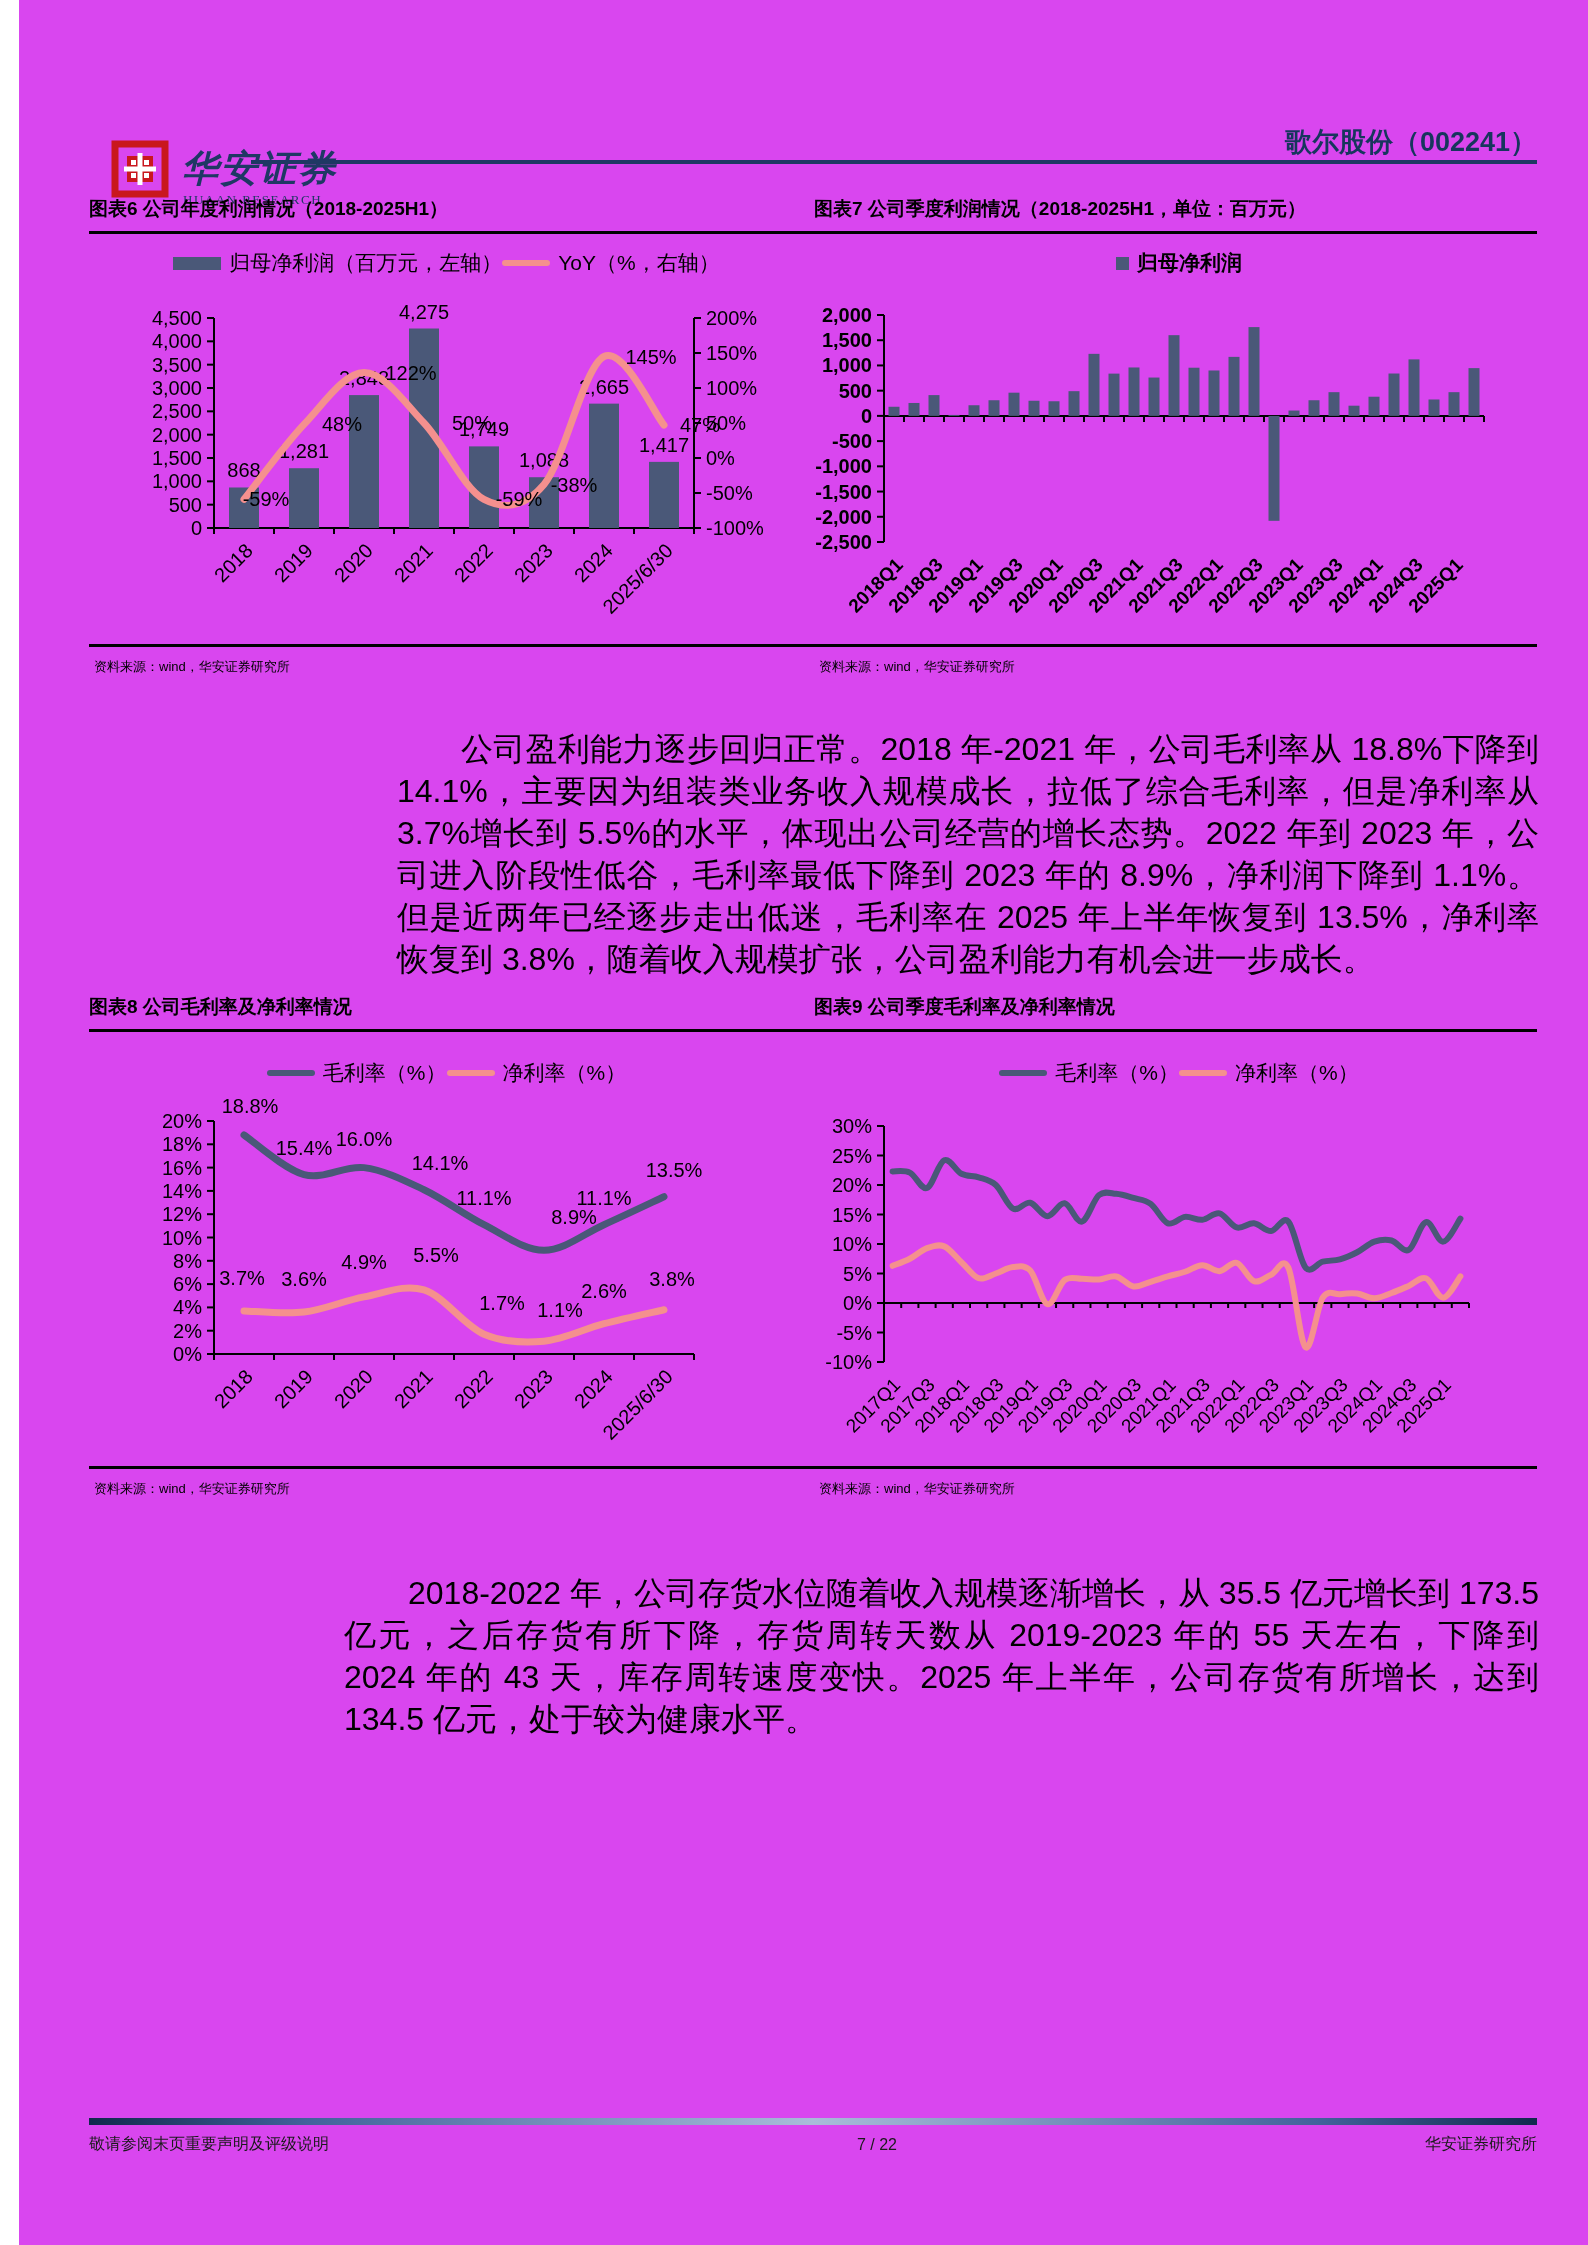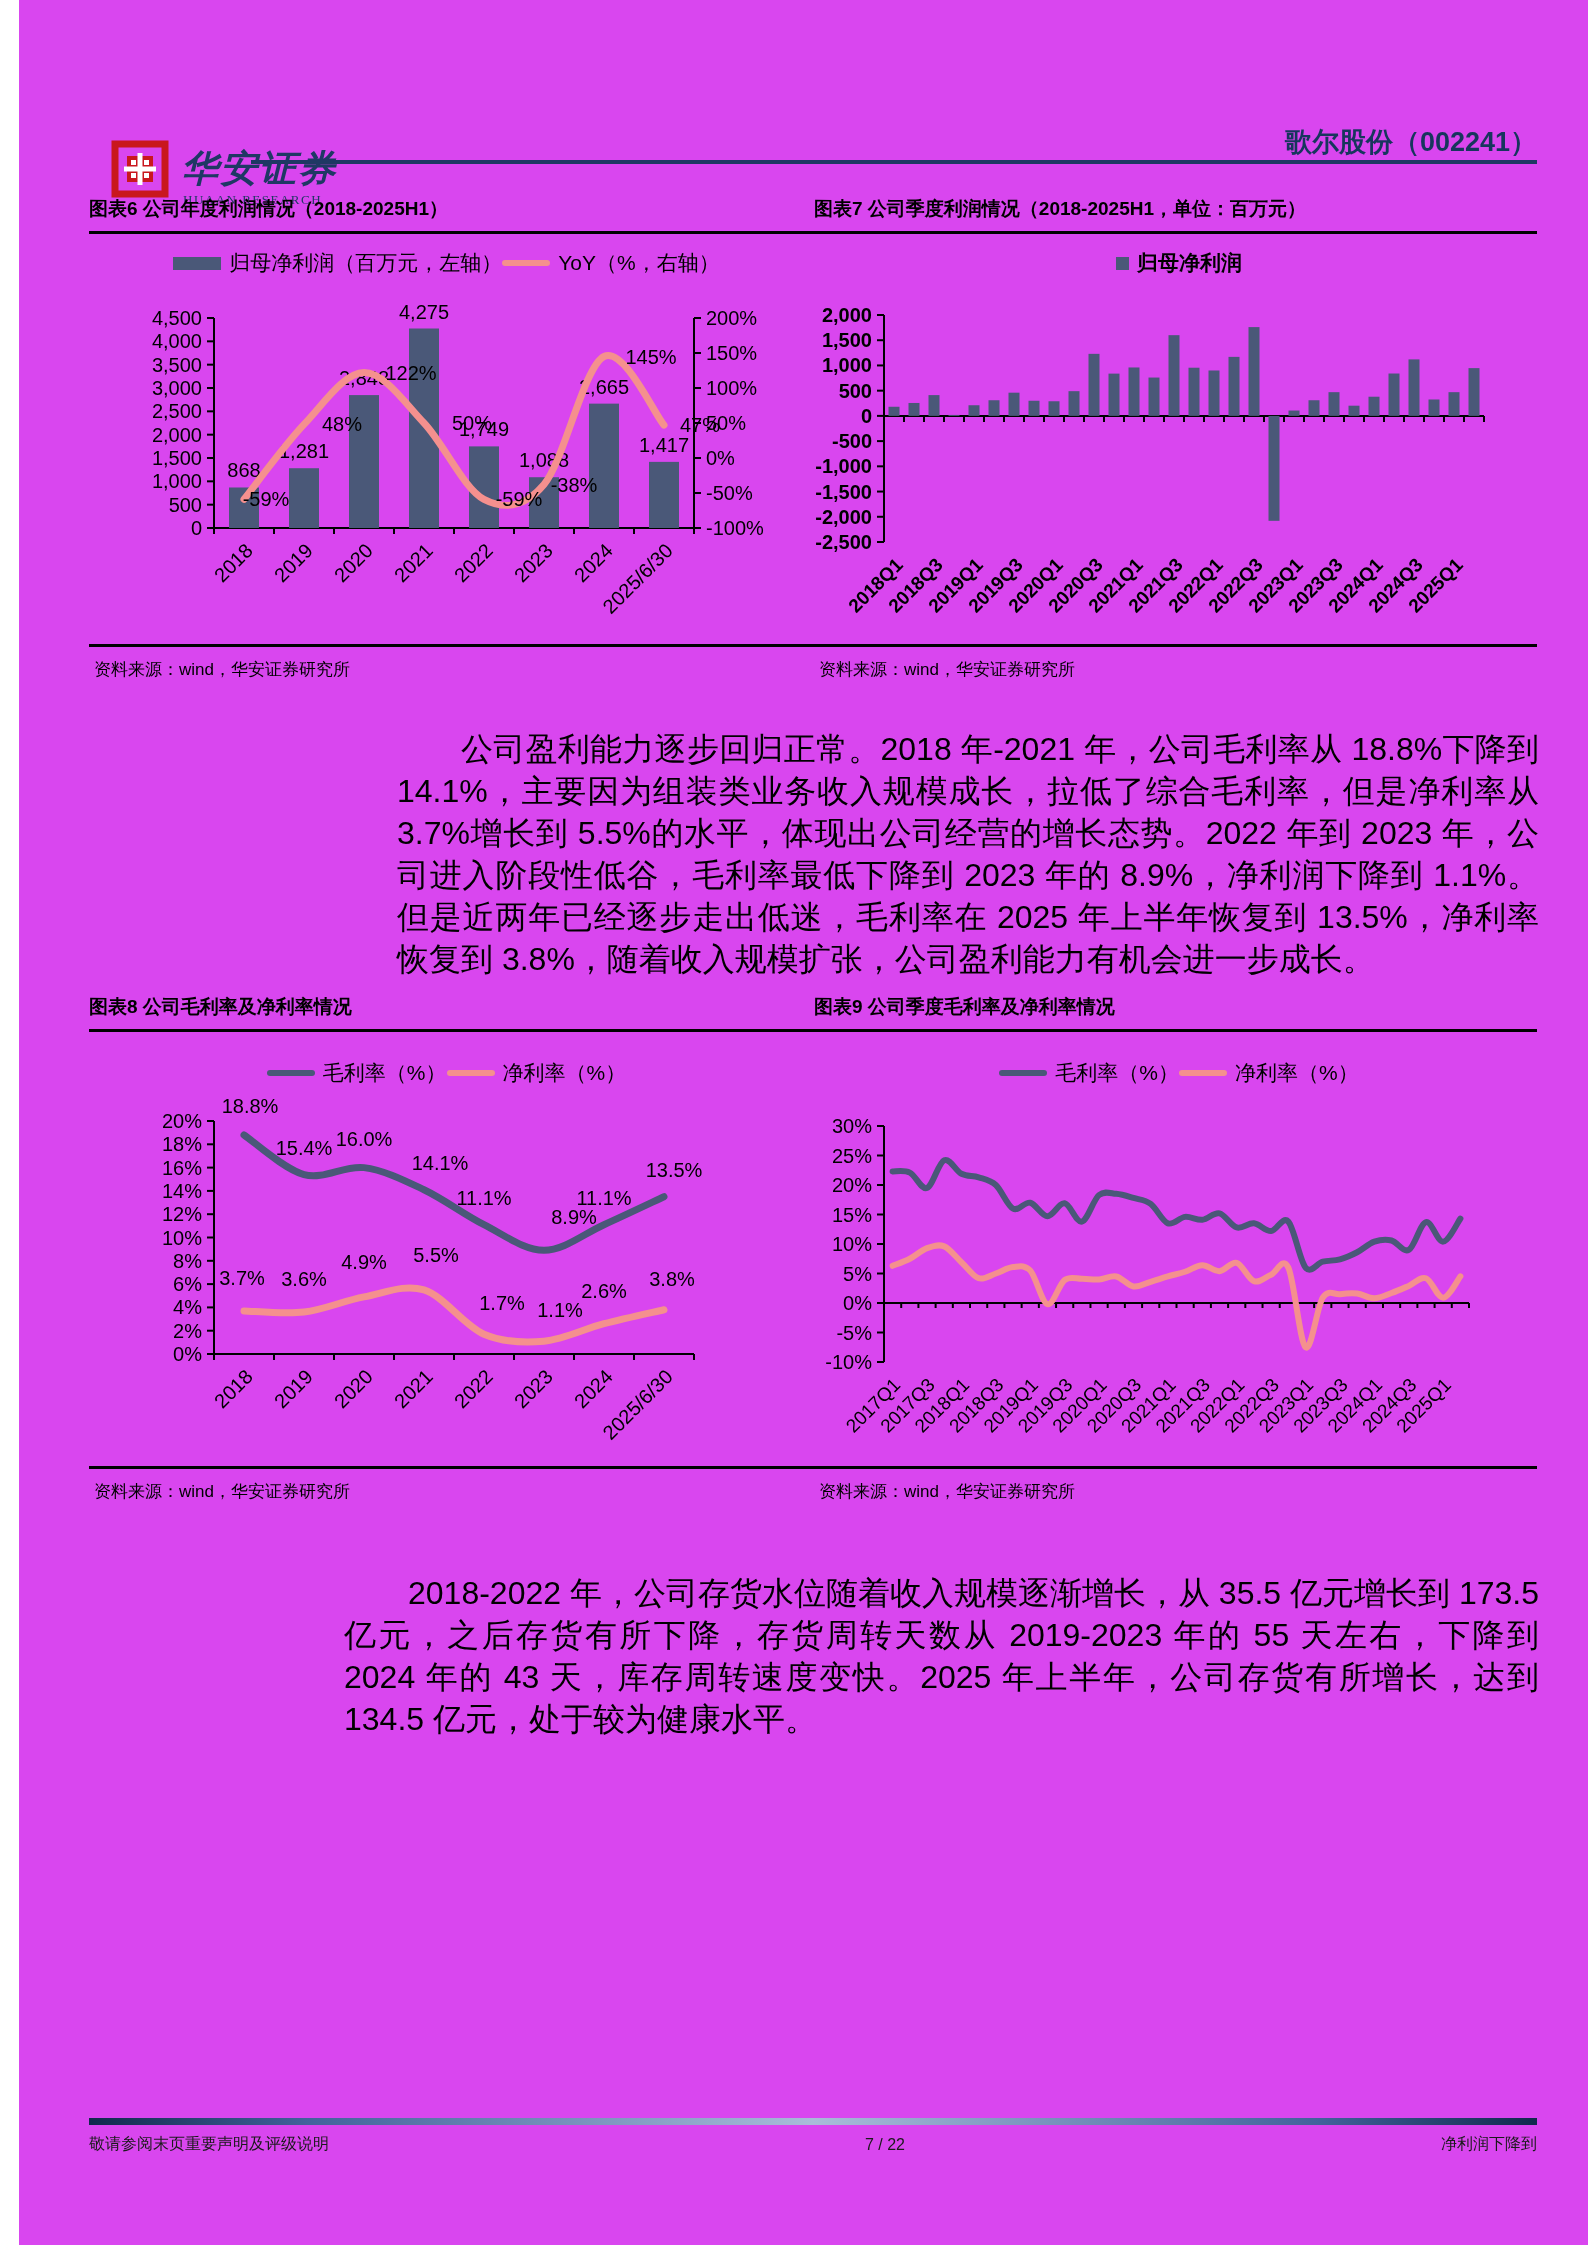--- a/index.html
+++ b/index.html
@@ -13,21 +13,21 @@
   .stock{font-size:27px;font-weight:bold;color:#17365D;text-align:right;}
   .hrule{background:#1F3864;height:4px;}
   
   .fig-title{font-weight:bold;font-size:19px;color:#000;}
   .rule{background:#000;height:3px;}
   .legend{display:flex;justify-content:center;align-items:center;gap:0;font-size:21px;color:#000;}
   .legend .item{display:flex;align-items:center;gap:8px;}
   .chip-bar{width:48px;height:13px;}
   .chip-sq{width:13px;height:13px;}
   .chip-line{width:48px;height:6px;border-radius:3px;}
-  .src{font-size:17px;color:#000;}
+  .src{font-size:13px;color:#000;}
   .para{font-size:32px;line-height:42px;text-align:justify;text-indent:2em;color:#000;}
   svg text{font-family:"Liberation Sans",sans-serif;}
   
   .footer-bar{height:7px;background:linear-gradient(90deg,#10294d 0%,#41629c 15%,#a9bcd9 50%,#41629c 85%,#10294d 100%);}
   .footer-row{display:flex;justify-content:space-between;align-items:center;font-size:16px;color:#1a1a1a;}
 </style>
 </head>
 <body>
 
 <div class="page">
@@ -432,15 +432,15 @@
   <div class="abs rule" style="left:70px;top:1466px;width:1448px;"></div>
   <div class="abs src" style="left:75px;top:1480px;">资料来源：wind，华安证券研究所</div>
   <div class="abs src" style="left:800px;top:1480px;">资料来源：wind，华安证券研究所</div>
 
   <div class="abs para" style="left:325px;top:1572px;width:1195px;">2018-2022 年，公司存货水位随着收入规模逐渐增长，从 35.5 亿元增长到 173.5 亿元，之后存货有所下降，存货周转天数从 2019-2023 年的 55 天左右，下降到 2024 年的 43 天，库存周转速度变快。2025 年上半年，公司存货有所增长，达到 134.5 亿元，处于较为健康水平。</div>
 
   <div class="abs footer-bar" style="left:70px;top:2118px;width:1448px;"></div>
   <div class="abs footer-row" style="left:70px;top:2134px;width:1448px;">
     <span>敬请参阅末页重要声明及评级说明</span>
     <span>7 / 22</span>
-    <span>净利润下降到</span>
+    <span>华安证券研究所</span>
   </div>
 </div>
 
 </body></html>

